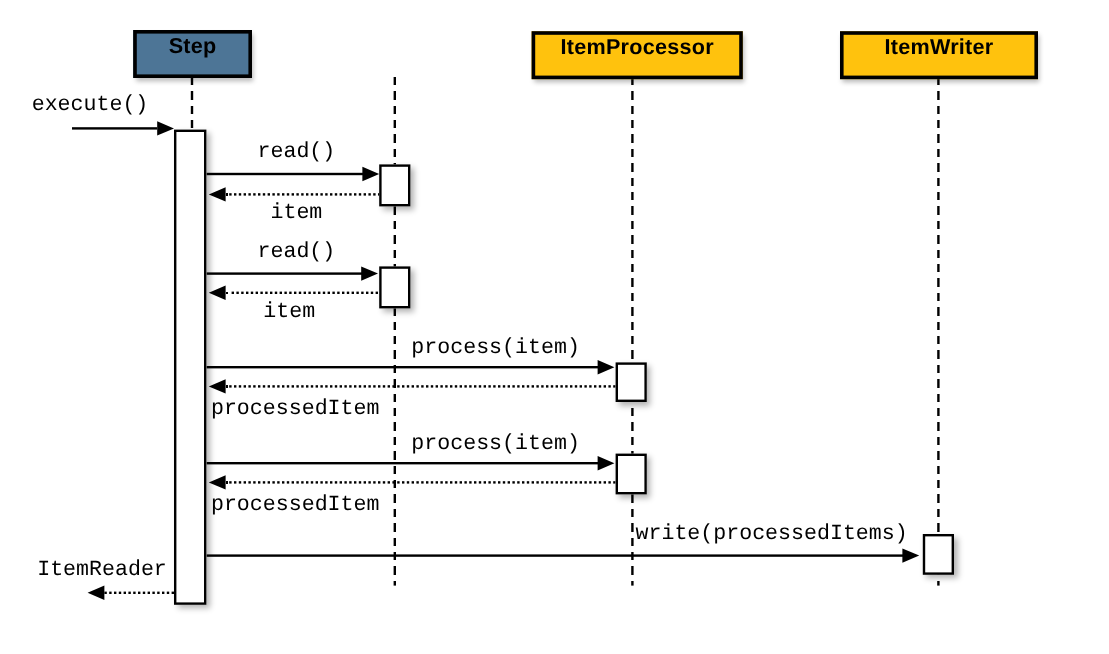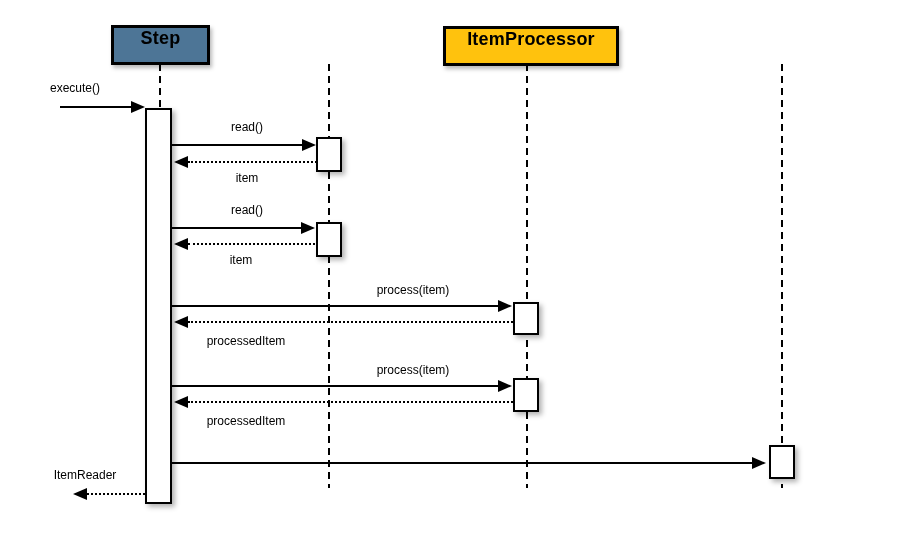--- a/index.html
+++ b/index.html
@@ -23,39 +23,42 @@
     position:absolute;background:#ffffff;border:2.5px solid #000;box-sizing:border-box;
     box-shadow:3px 3px 5px rgba(0,0,0,0.30);z-index:4;
   }
   .line{position:absolute;height:0;border-top:2px solid #000;z-index:2;}
   .line.dotted{border-top-style:dotted;}
   .head-r{position:absolute;width:0;height:0;border-left:14px solid #000;
     border-top:6px solid transparent;border-bottom:6px solid transparent;z-index:3;}
   .head-l{position:absolute;width:0;height:0;border-right:14px solid #000;
     border-top:6px solid transparent;border-bottom:6px solid transparent;z-index:3;}
   .msg-label{
-    position:absolute;font-size:12px;white-space:nowrap;transform:translateX(-50%);
-    z-index:5;line-height:20px;
+    position:absolute;font-size:18px;white-space:nowrap;transform:translateX(-50%);
+    z-index:5;line-height:20px;font-family:Liberation Mono, monospace;
   }
 </style>
 </head>
 <body>
 
 <div class="canvas">
 
   <div class="lifeline" style="left:159px;top:64px;height:46px"></div>
   <div class="lifeline" style="left:328px;top:64px;height:424px"></div>
   <div class="lifeline" style="left:526px;top:64px;height:424px"></div>
   <div class="lifeline" style="left:781px;top:64px;height:424px"></div>
 
   <div class="header blue" style="left:111px;top:25px;width:99px">
       <span>Step</span>
     </div>
   <div class="header yellow" style="left:443px;top:26px;width:176px">
       <span>ItemProcessor</span>
+    </div>
+  <div class="header yellow" style="left:700px;top:26px;width:165px">
+      <span>ItemWriter</span>
     </div>
 
   <div class="act" style="left:145px;top:108px;width:27px;height:396px"></div>
 
   <div class="act" style="left:316px;top:137px;width:26px;height:35px"></div>
   <div class="act" style="left:316px;top:222px;width:26px;height:35px"></div>
   <div class="act" style="left:513px;top:302px;width:26px;height:33px"></div>
   <div class="act" style="left:513px;top:378px;width:26px;height:34px"></div>
   <div class="act" style="left:769px;top:445px;width:26px;height:34px"></div>
 
@@ -90,18 +93,19 @@
   <div class="line" style="left:172px;top:385px;width:327px"></div>
   <div class="head-r" style="left:498px;top:380px"></div>
   <div class="msg-label" style="left:413px;top:360px">process(item)</div>
 
   <div class="head-l" style="left:174px;top:396px"></div>
   <div class="line dotted" style="left:188px;top:401px;width:325px"></div>
   <div class="msg-label" style="left:246px;top:411px">processedItem</div>
 
   <div class="line" style="left:172px;top:462px;width:581px"></div>
   <div class="head-r" style="left:752px;top:457px"></div>
+  <div class="msg-label" style="left:643px;top:435px">write(processedItems)</div>
 
   <div class="head-l" style="left:73px;top:488px"></div>
   <div class="line dotted" style="left:87px;top:493px;width:58px"></div>
   <div class="msg-label" style="left:85px;top:465px">ItemReader</div>
 
 </div>
 
 </body></html>

